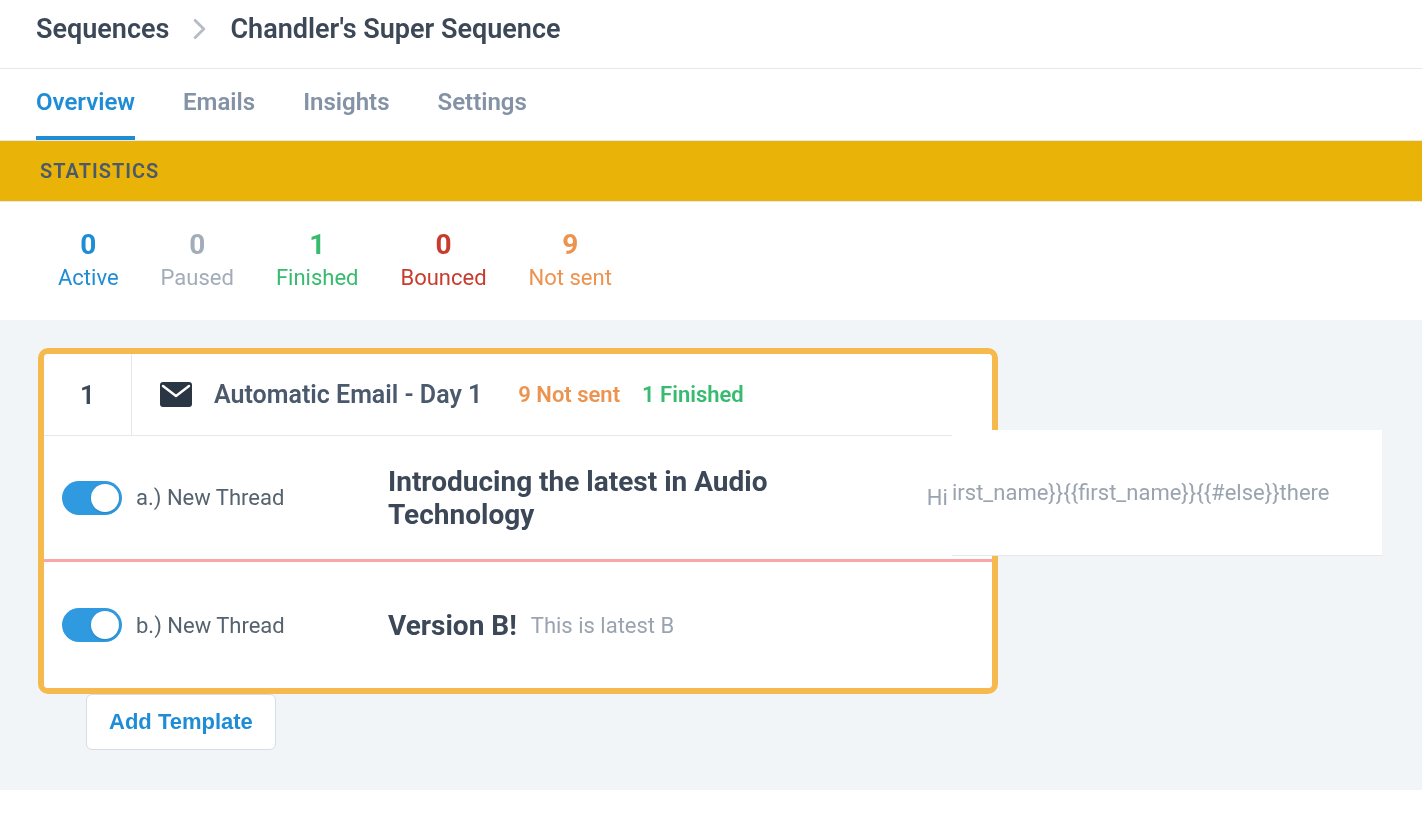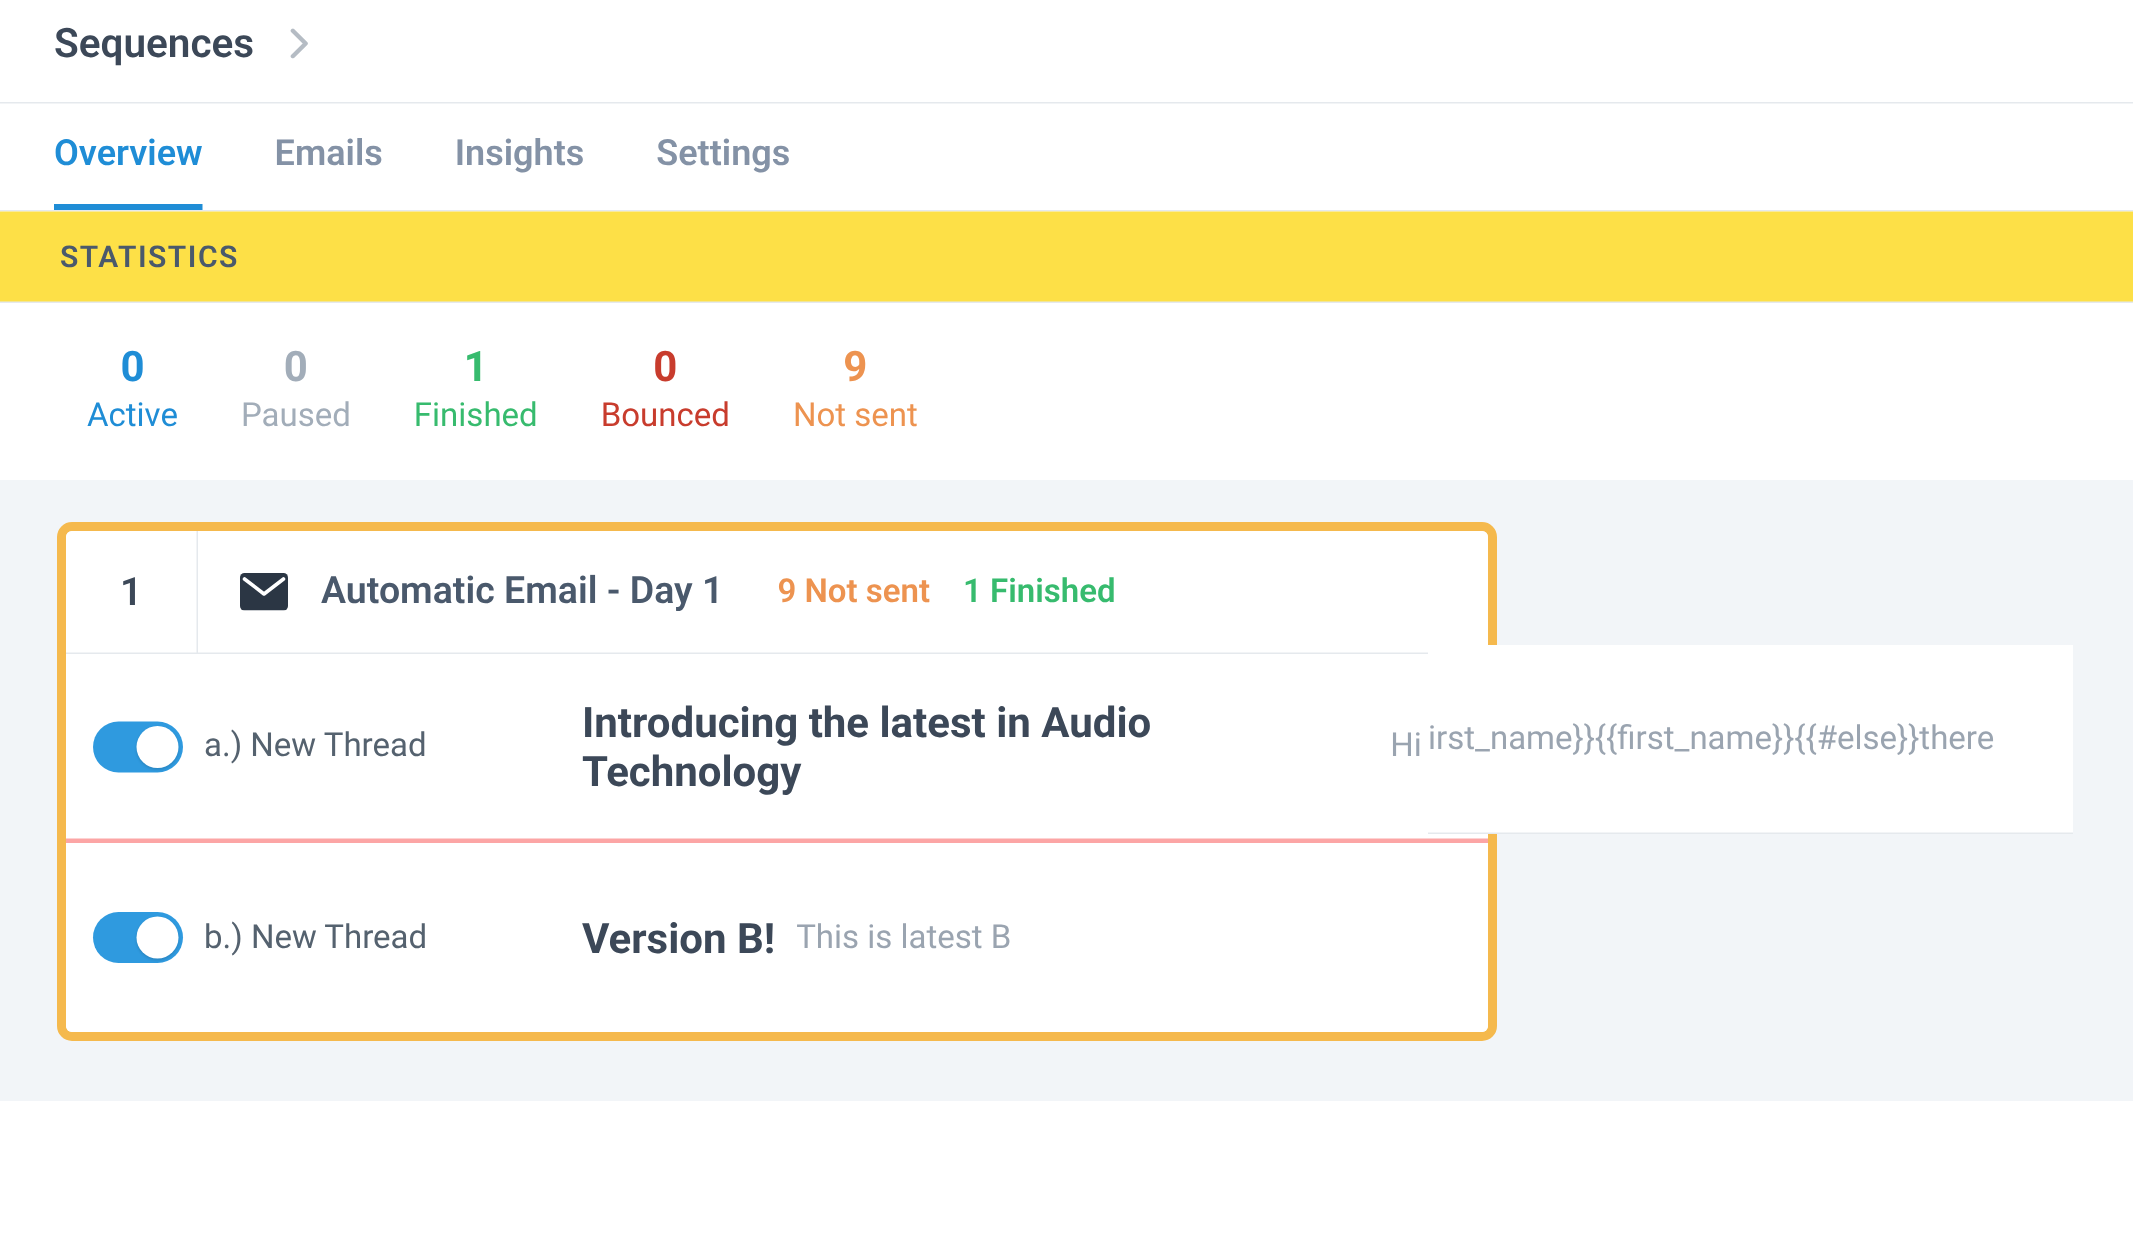--- a/index.html
+++ b/index.html
@@ -44,21 +44,21 @@
   padding-bottom: 20px;
   cursor: pointer;
   border-bottom: 4px solid transparent;
 }
 .tab.active {
   color: #1f8dd6;
   border-bottom-color: #1f8dd6;
 }
 
 .stats-header {
-  background: #fde047;
+  background: #eab308;
   border-bottom: 1px solid #e5e9ed;
   padding: 18px 36px 18px 40px;
   font-size: 20px;
   font-weight: 600;
   letter-spacing: 1px;
   color: #4a596c;
 }
 
 .stats-row {
   display: flex;
@@ -225,20 +225,21 @@
 </head>
 <body>
 
 <div class="breadcrumb">
   <span class="breadcrumb-root">Sequences</span>
   <span class="breadcrumb-sep">
     <svg width="13" height="20" viewBox="0 0 8 14">
         <path d="M1 1 L7 7 L1 13" stroke="#b5bcc4" stroke-width="2" fill="none" stroke-linecap="round" stroke-linejoin="round"></path>
       </svg>
   </span>
+  <span class="breadcrumb-current">Chandler's Super Sequence</span>
 </div>
 <div class="hr"></div>
 
 <div class="tabs">
   <div class="tab active">Overview</div>
   <div class="tab">Emails</div>
   <div class="tab">Insights</div>
   <div class="tab">Settings</div>
 </div>
 
@@ -302,13 +303,14 @@
           <span class="variant-preview">This is latest B</span>
         </div>
 
       </div>
     </div>
 
     <div class="preview-outer">irst_name}}{{first_name}}{{#else}}there</div>
 
   </div>
 
+  <button class="add-template-btn">Add Template</button>
 </div>
 
 </body></html>

